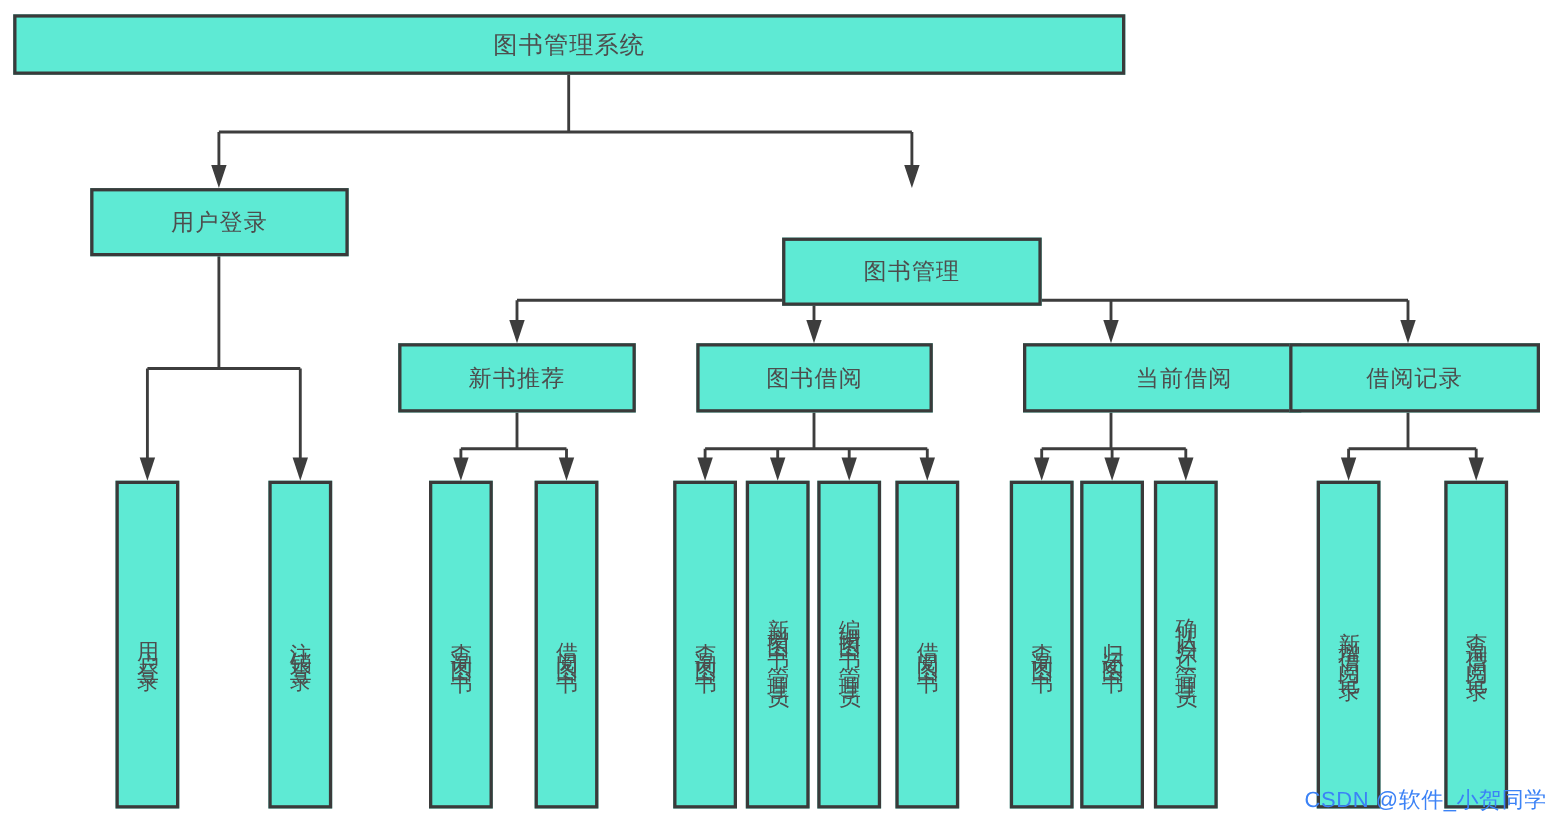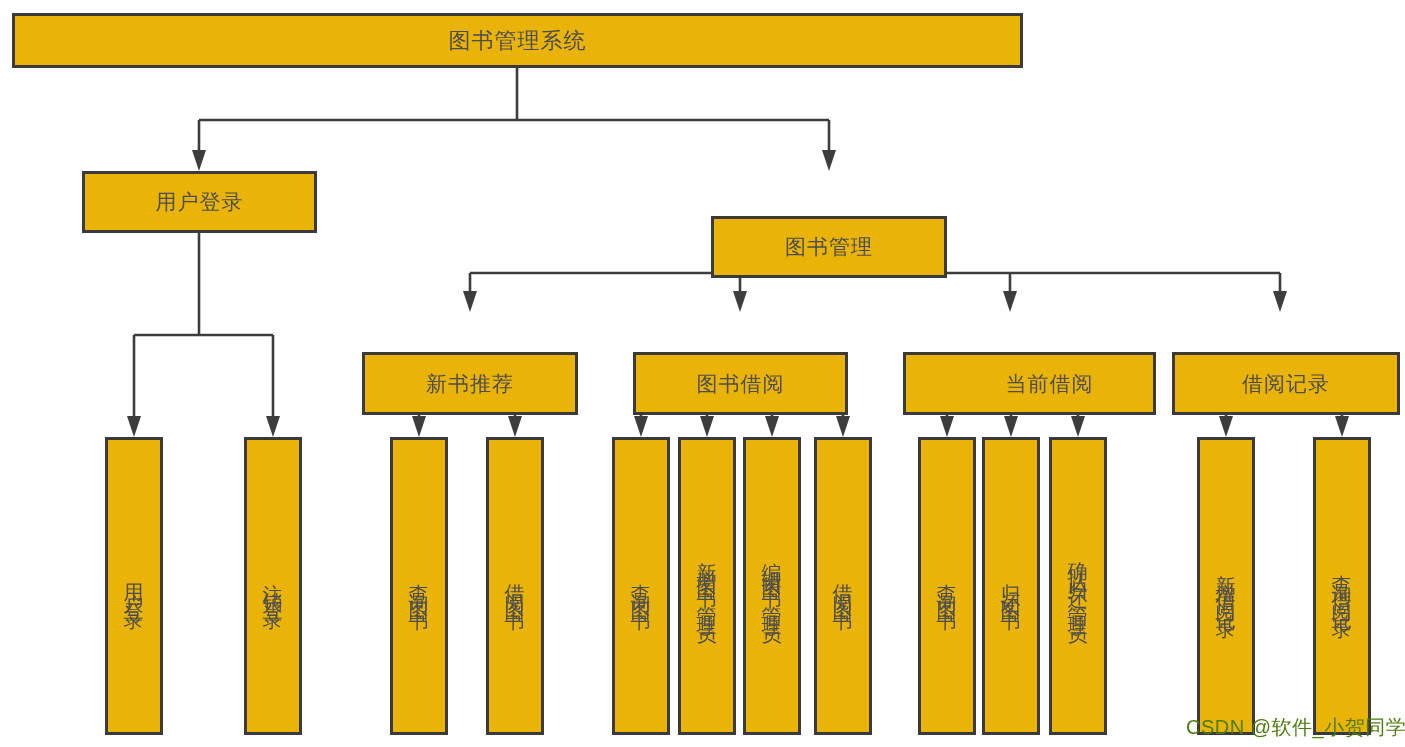--- a/index.html
+++ b/index.html
@@ -18,58 +18,58 @@
   .connectors {
     position: absolute;
     left: 0;
     top: 0;
     width: 1405px;
     height: 747px;
   }
   .node {
     position: absolute;
     box-sizing: border-box;
-    background: #eab308;
+    background: #5eead4;
     border: 3px solid #3a3a3a;
     display: flex;
     align-items: center;
     justify-content: center;
     color: #4d4d4d;
     text-align: right;
   }
   .hbox {
     font-size: 21px;
     letter-spacing: 1px;
   }
   .lvl1 {
     left: 12px; top: 13px; width: 1011px; height: 55px;
     font-size: 22px;
   }
   .lvl2 { top: 171px; height: 62px; }
-  .lvl3 { top: 312px; height: 63px; margin-top: 40px; }
+  .lvl3 { top: 312px; height: 63px; }
   .vbox {
     top: 437px;
     width: 58px;
     height: 298px;
   }
   .vbox .vtext {
     writing-mode: vertical-rl;
     text-orientation: mixed;
     font-size: 20px;
     letter-spacing: 9px;
     color: #4d4d4d;
     line-height: 1;
     white-space: nowrap;
   }
   .watermark {
     position: absolute;
     left: 1186px;
     top: 714px;
     font-size: 20px;
-    color: #4d7c0f;
+    color: #3b82f6;
     letter-spacing: 0.5px;
     white-space: nowrap;
   }
 </style>
 </head>
 <body>
 
 <div class="stage">
 
   <svg class="connectors" viewBox="0 0 1405 747" xmlns="http://www.w3.org/2000/svg">
@@ -115,21 +115,21 @@
     </g>
   </svg>
 
   <div class="node lvl1 hbox">图书管理系统</div>
 
   <div class="node lvl2 hbox" style="left:82px;width:235px;">用户登录</div>
   <div class="node lvl2 hbox" style="left:711px;width:236px;margin-top:45px;">图书管理</div>
 
   <div class="node lvl3 hbox" style="left:362px;width:216px;">新书推荐</div>
   <div class="node lvl3 hbox" style="left:633px;width:215px;font-family:Liberation Mono, monospace;">图书借阅</div>
-  <div class="node lvl3 hbox" style="left:903px;width:253px;padding-left:40px;">当前借阅</div>
+  <div class="node lvl3 hbox" style="left:930px;width:253px;padding-left:40px;">当前借阅</div>
   <div class="node lvl3 hbox" style="left:1172px;width:228px;">借阅记录</div>
 
   <div class="node vbox" style="left:105px;">
     <span class="vtext">用户登录</span>
   </div>
   <div class="node vbox" style="left:244px;">
     <span class="vtext">注销登录</span>
   </div>
   <div class="node vbox" style="left:390px;">
     <span class="vtext">查询图书</span>

